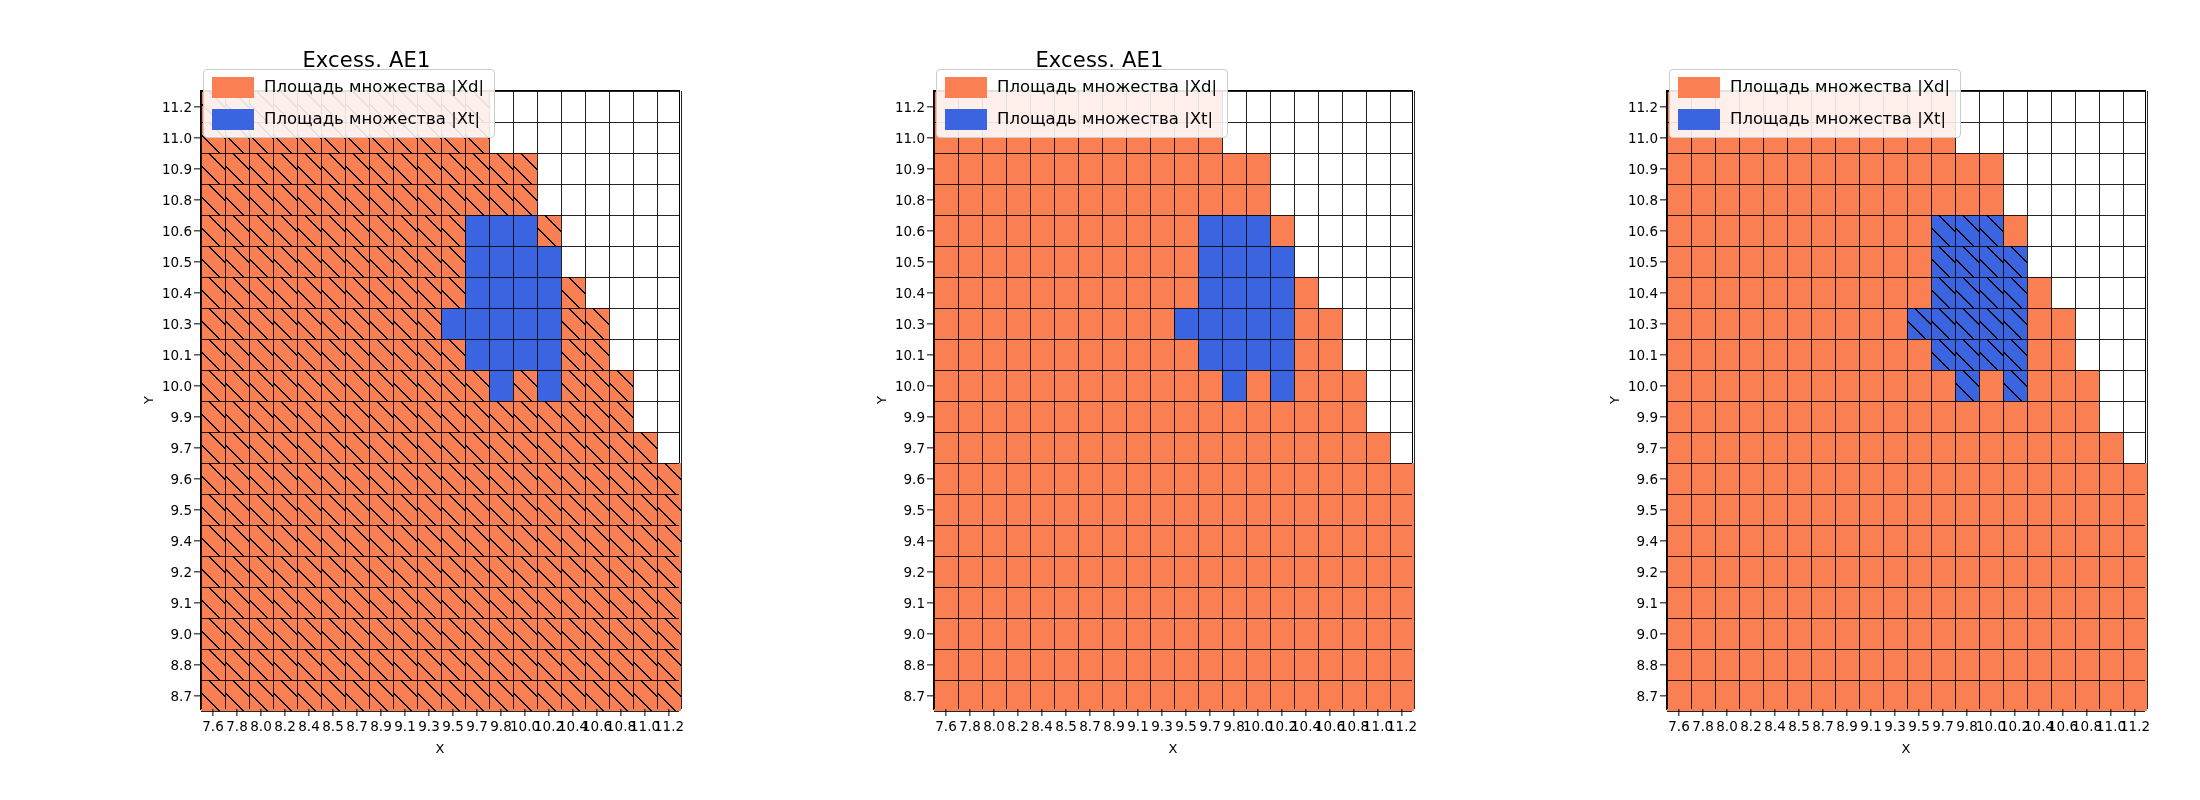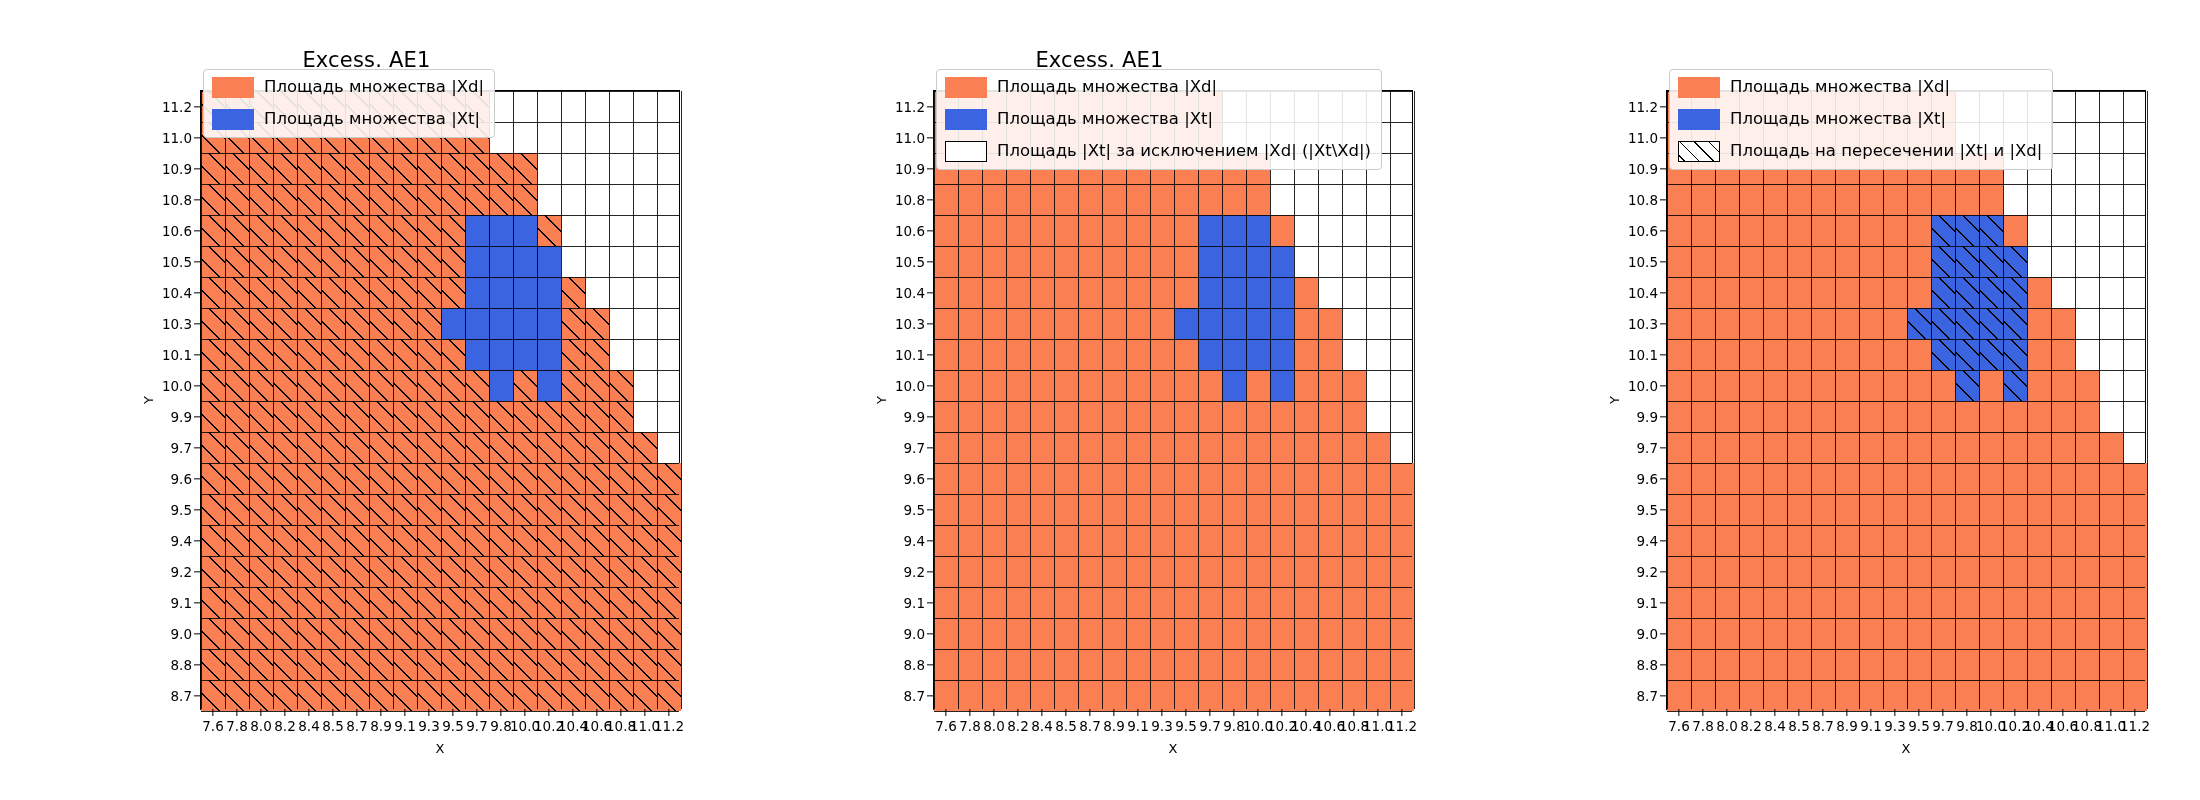--- a/index.html
+++ b/index.html
@@ -1675,24 +1675,20 @@
       <div class="xlabel">X</div>
       <div class="legend">
           <div class="legend-row">
             <span class="swatch orange"></span>
             <span class="legend-label">Площадь множества |Xd|</span>
           </div>
           <div class="legend-row">
             <span class="swatch blue"></span>
             <span class="legend-label">Площадь множества  |Xt|</span>
           </div>
-          <div class="legend-row">
-            <span class="swatch plain"></span>
-            <span class="legend-label">Площадь |Xt| за исключением |Xd| (|Xt\Xd|)</span>
-          </div>
         </div>
     </div>
   </div>
 
   <div class="panel" id="panel-2">
     <div class="axes">
       <div class="cell-layer">
           <div class="cell" style="left: 0px; top: 0px; width: 24px; height: 31px; background: rgb(250, 127, 82);"></div>
           <div class="cell" style="left: 24px; top: 0px; width: 24px; height: 31px; background: rgb(250, 127, 82);"></div>
           <div class="cell" style="left: 48px; top: 0px; width: 24px; height: 31px; background: rgb(250, 127, 82);"></div>
@@ -2215,20 +2211,16 @@
       <div class="xlabel">X</div>
       <div class="legend">
           <div class="legend-row">
             <span class="swatch orange"></span>
             <span class="legend-label">Площадь множества |Xd|</span>
           </div>
           <div class="legend-row">
             <span class="swatch blue"></span>
             <span class="legend-label">Площадь множества  |Xt|</span>
           </div>
-          <div class="legend-row">
-            <span class="swatch hatch"></span>
-            <span class="legend-label">Площадь на пересечении |Xt| и |Xd|</span>
-          </div>
         </div>
     </div>
   </div>
 </div>
 
 </body></html>

